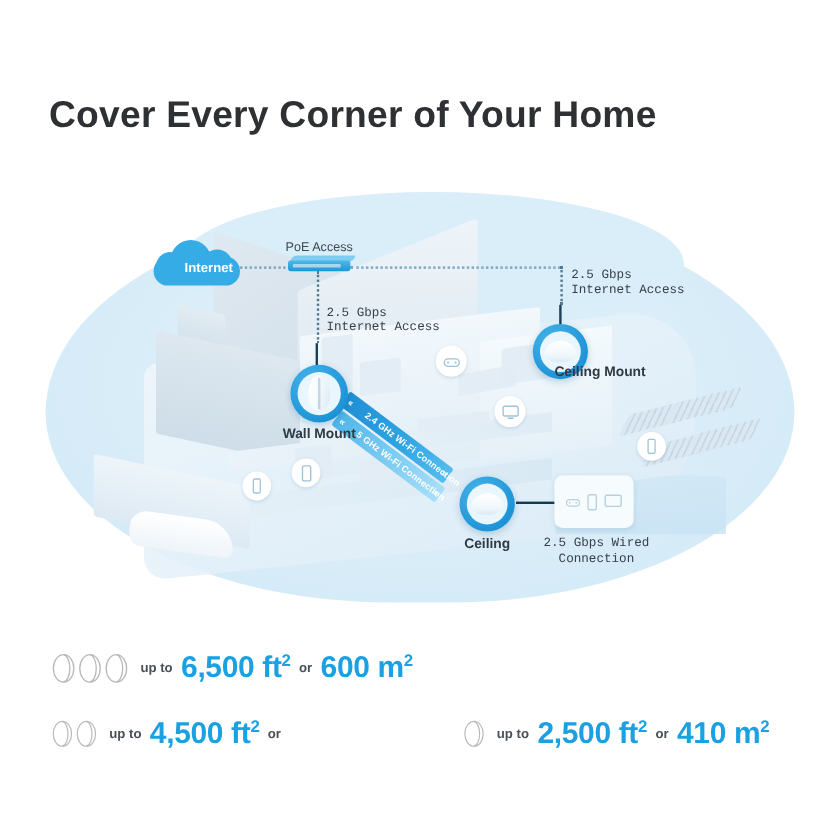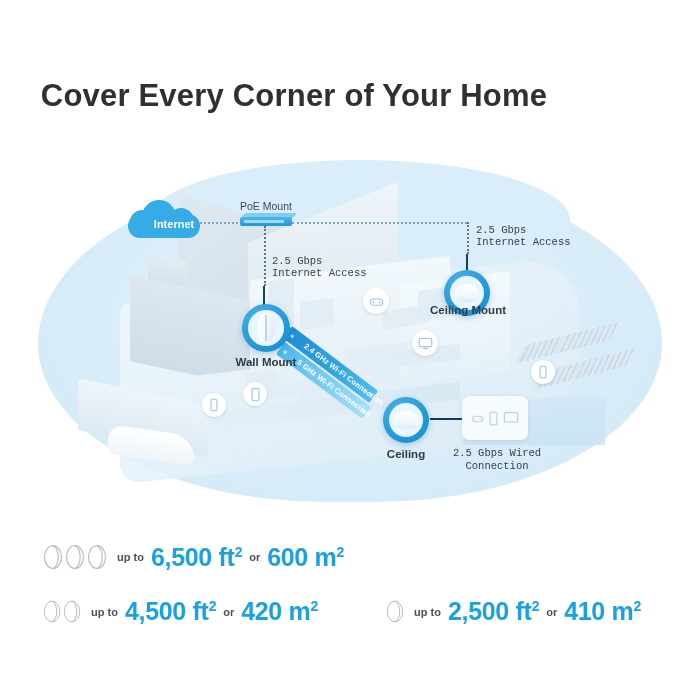--- a/index.html
+++ b/index.html
@@ -259,21 +259,21 @@
     <div class="cloud">
       <div class="c-p1"></div>
       <div class="c-p2"></div>
       <div class="c-p3"></div>
       <div class="c-body"></div>
       <div class="c-label">Internet</div>
     </div>
 
     <div class="dash-h" style="left:200px;top:62px;width:42px;"></div>
 
-    <div class="poe-label">PoE Mount</div>
+    <div class="poe-label">PoE Access</div>
     <div class="poe-top"></div>
     <div class="poe-box"></div>
 
     <div class="dash-h" style="left:292px;top:62px;width:175px;"></div>
     <div class="dash-v" style="left:467px;top:62px;height:32px;"></div>
     <div class="solid-v" style="left:466px;top:94px;height:18px;"></div>
 
     <div class="dash-v" style="left:264px;top:66px;height:60px;"></div>
     <div class="solid-v" style="left:263px;top:126px;height:20px;"></div>
 
@@ -302,21 +302,21 @@
         <div class="wall-dev" style="left:9px;top:3px;width:18px;height:30px;"></div>
       </div>
     </div>
     <div class="node-label" style="left:208px;top:196px;width:116px;">Wall Mount</div>
 
     <div class="node" style="left:444px;top:110px;width:46px;height:46px;">
       <div class="inner" style="left:6px;top:6px;width:34px;height:34px;">
         <div class="ceil-dev" style="left:4px;top:8px;width:26px;height:18px;"></div>
       </div>
     </div>
-    <div class="node-label" style="left:398px;top:144px;width:140px;">Ceiling Mount</div>
+    <div class="node-label" style="left:398px;top:144px;width:140px;text-align:right;">Ceiling Mount</div>
 
     <div class="node" style="left:383px;top:237px;width:46px;height:46px;">
       <div class="inner" style="left:6px;top:6px;width:34px;height:34px;">
         <div class="ceil-dev" style="left:4px;top:8px;width:26px;height:18px;"></div>
       </div>
     </div>
     <div class="node-label" style="left:358px;top:288px;width:96px;">Ceiling</div>
 
     <div class="solid-h" style="left:430px;top:258px;width:38px;"></div>
     <div class="wired-card" style="left:462px;top:236px;width:66px;height:44px;">
@@ -396,21 +396,20 @@
         <path d="M11 3.6 A 6 11.5 0 0 1 11 26.4" fill="none" stroke="#b9b9b9" stroke-width="1.1"></path>
       </svg>
       <svg width="20" height="27" viewBox="0 0 22 30">
         <ellipse cx="11" cy="15" rx="8.5" ry="11.5" fill="none" stroke="#b9b9b9" stroke-width="1.1"></ellipse>
         <path d="M11 3.6 A 6 11.5 0 0 1 11 26.4" fill="none" stroke="#b9b9b9" stroke-width="1.1"></path>
       </svg>
     </span>
     <span class="upto">up to</span>
     <span class="big"><span>4,500 ft</span><sup>2</sup></span>
     <span class="or">or</span>
-    <span class="big"><span>420 m</span><sup>2</sup></span>
   </div>
 
   <div class="cov-row" style="left:385px;top:597px;">
     <span class="cov-icons">
       <svg width="20" height="27" viewBox="0 0 22 30">
         <ellipse cx="11" cy="15" rx="8.5" ry="11.5" fill="none" stroke="#b9b9b9" stroke-width="1.1"></ellipse>
         <path d="M11 3.6 A 6 11.5 0 0 1 11 26.4" fill="none" stroke="#b9b9b9" stroke-width="1.1"></path>
       </svg>
     </span>
     <span class="upto">up to</span>

